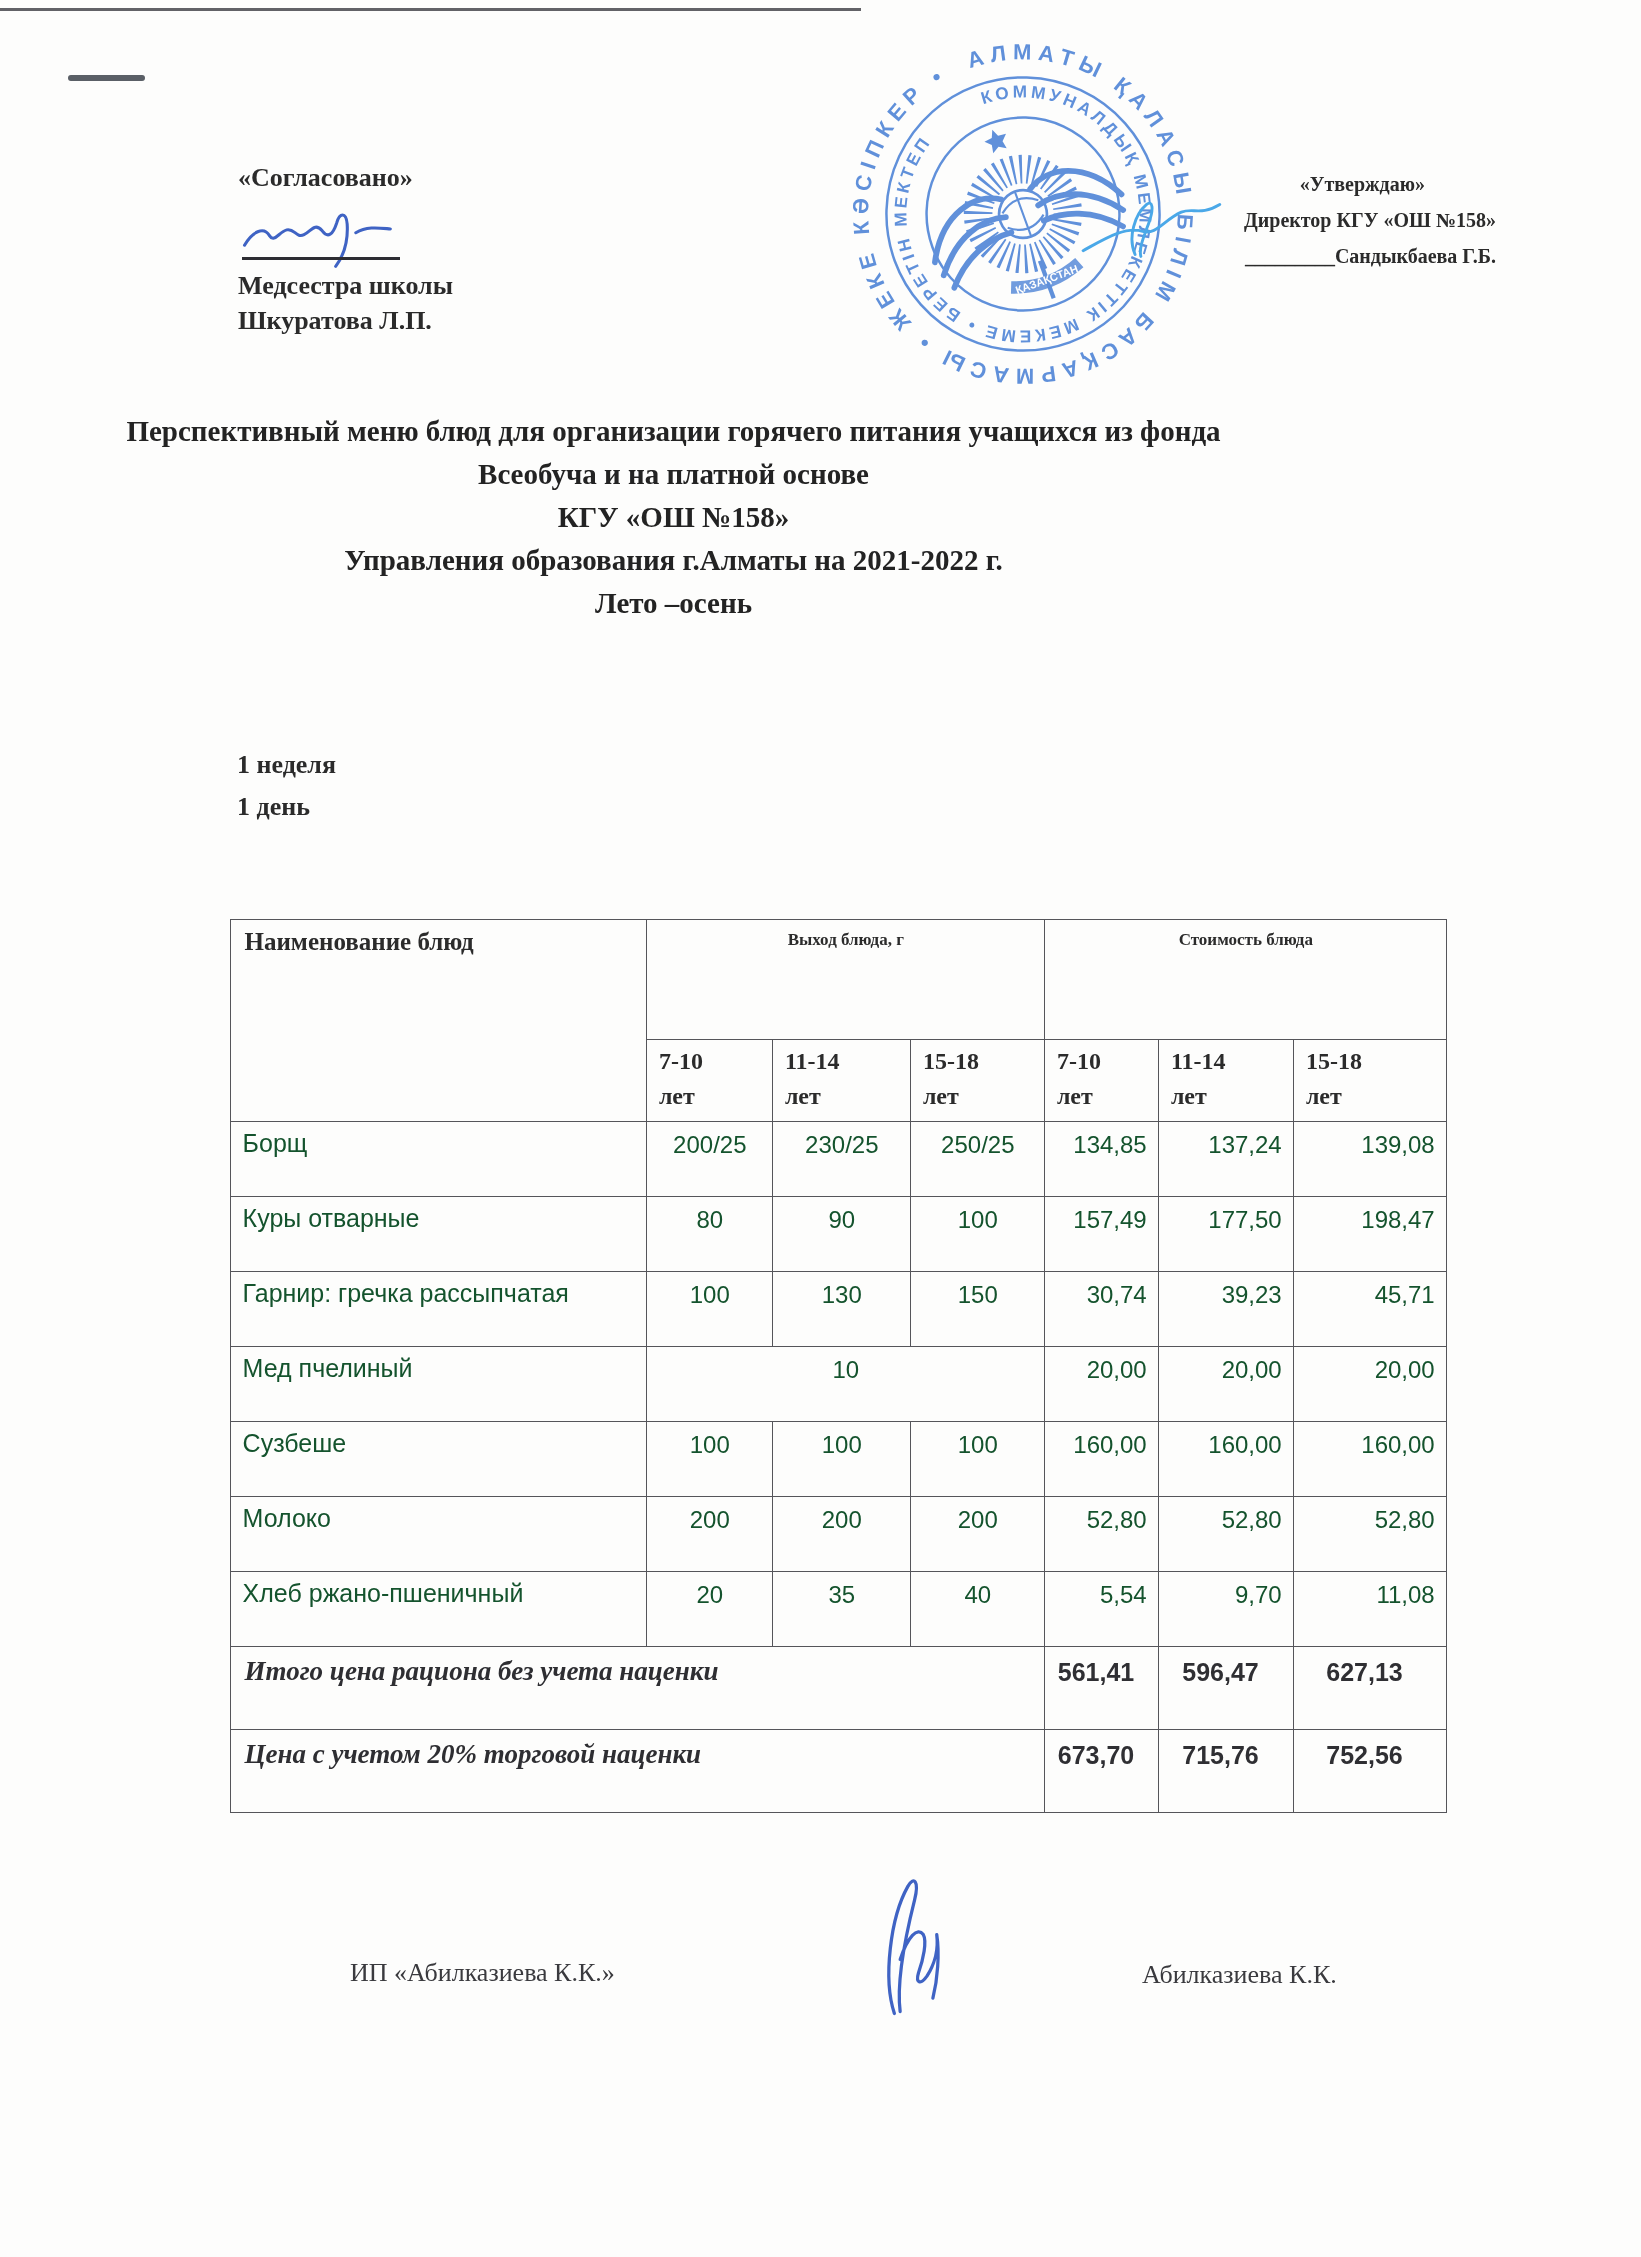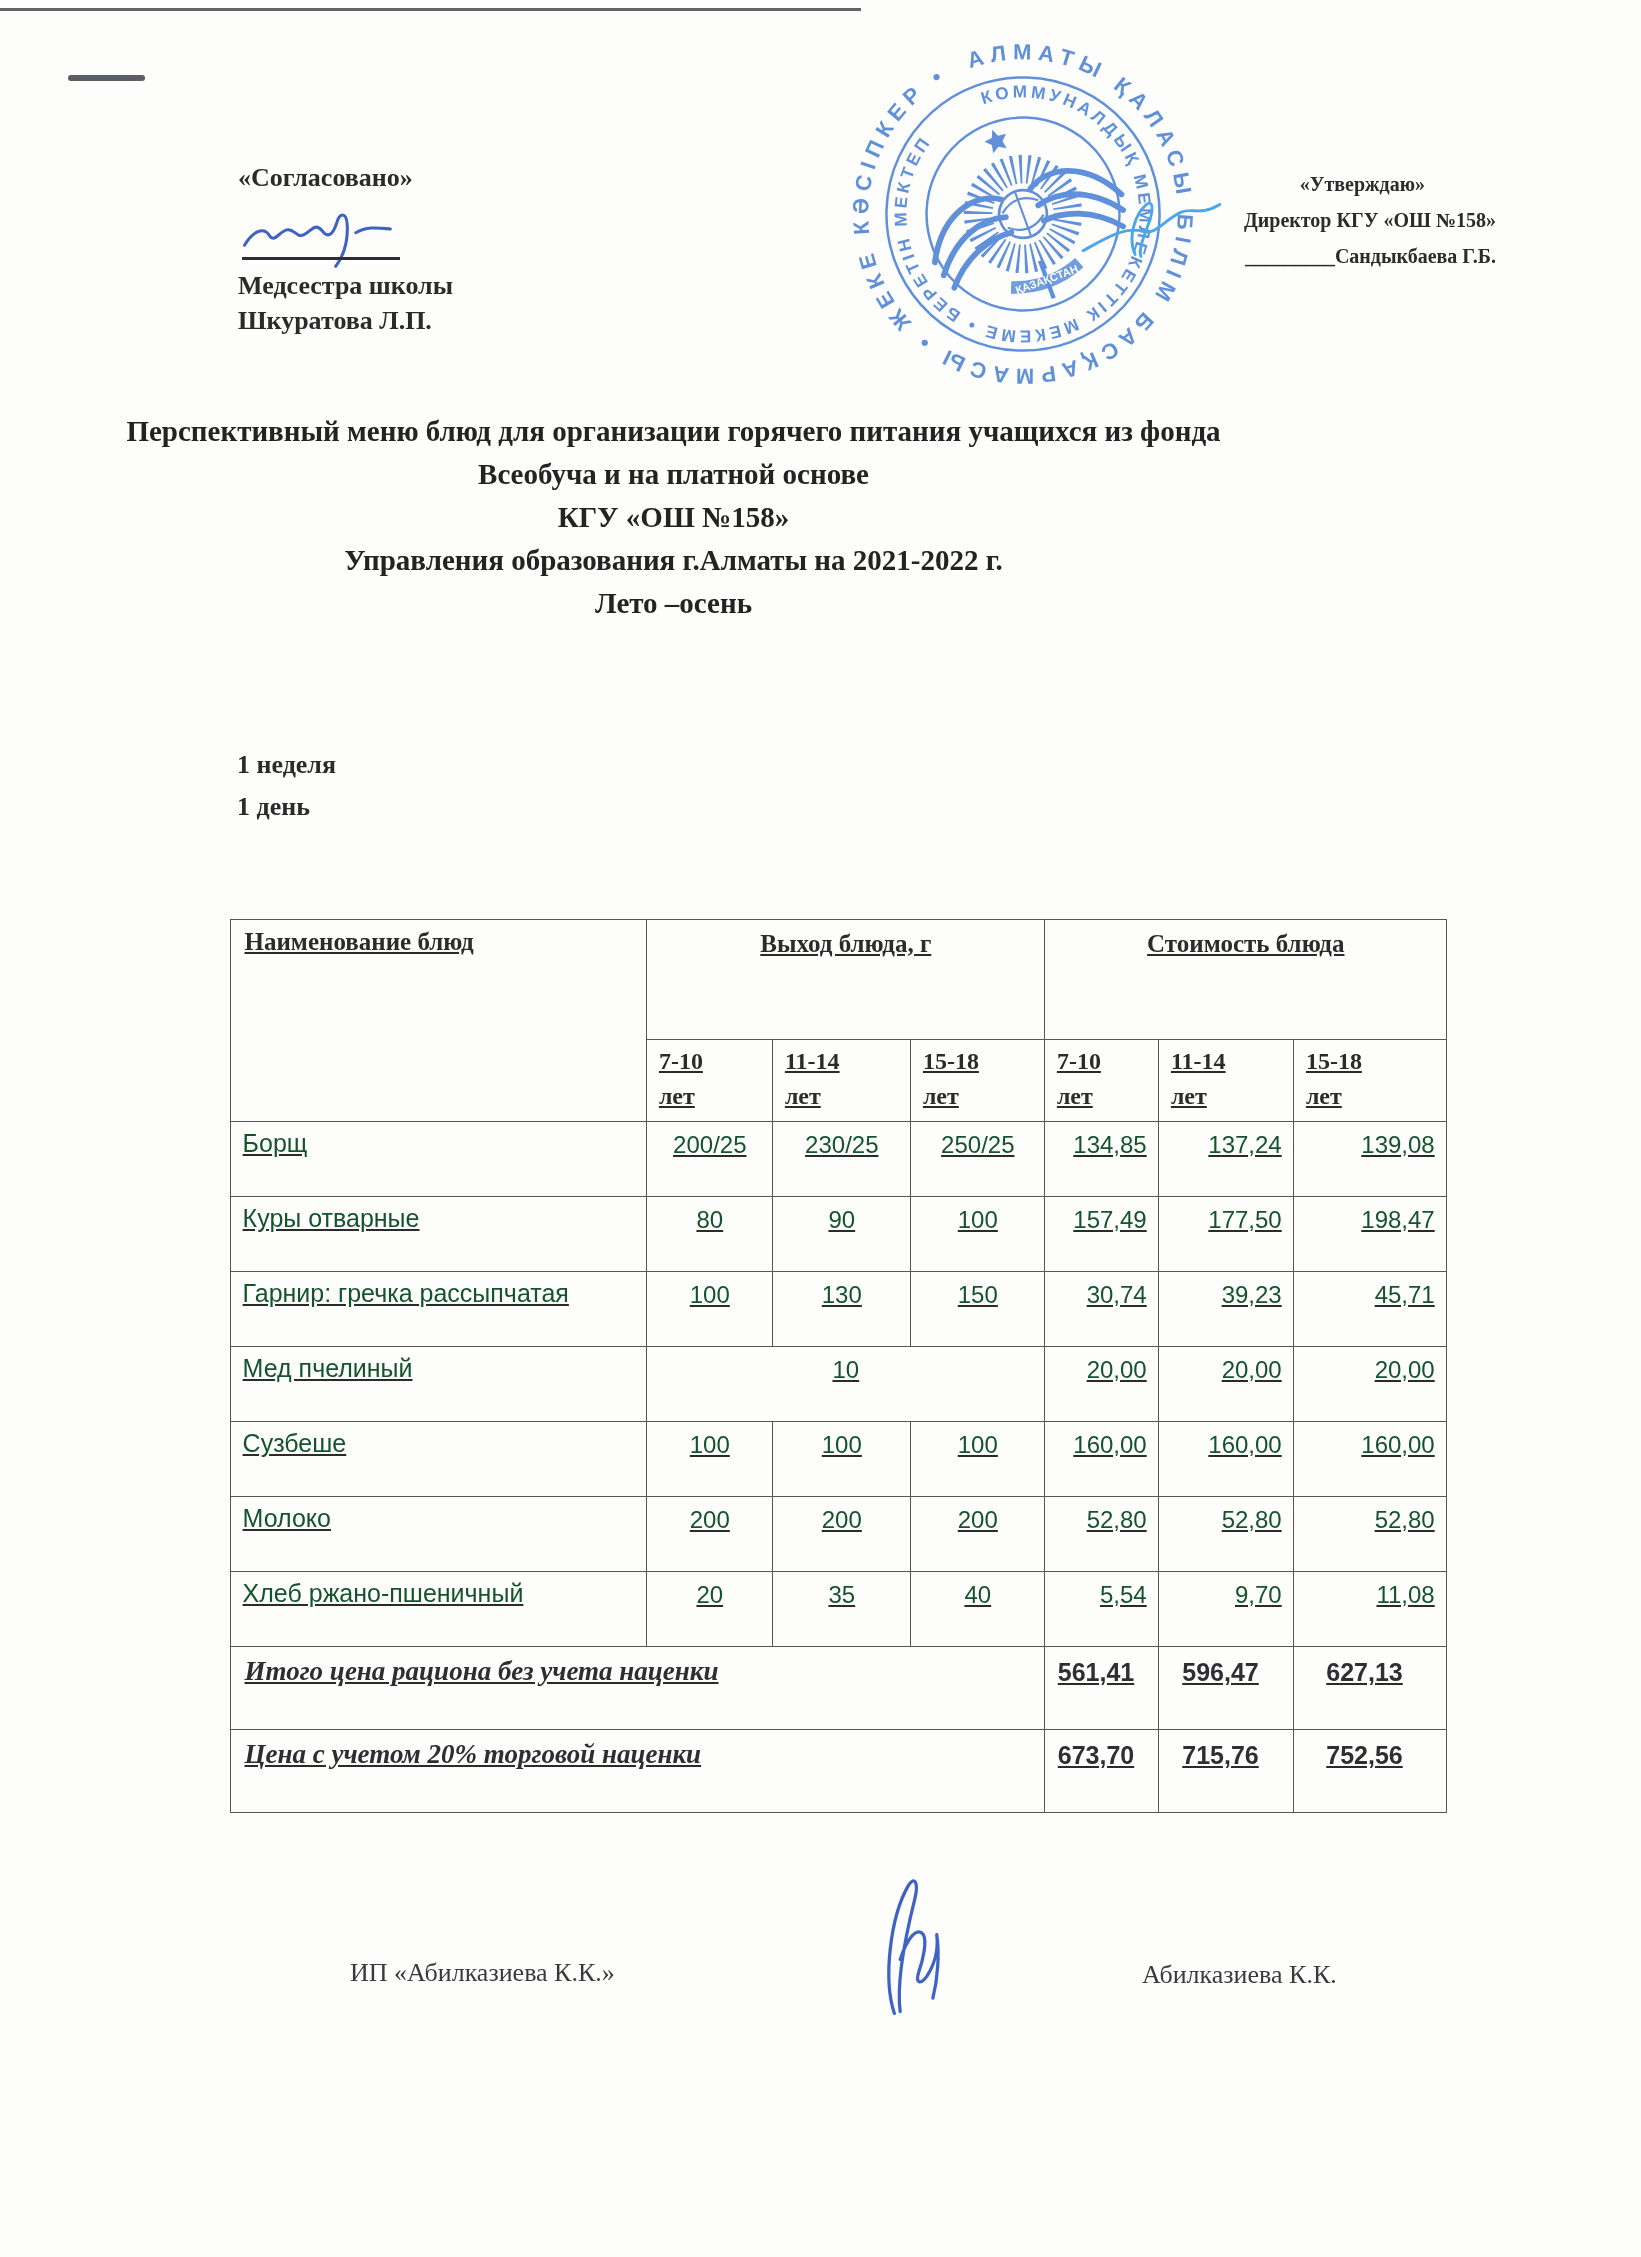--- a/index.html
+++ b/index.html
@@ -19,24 +19,24 @@
   .approve-right .utv{padding-right:71px;}
   .sig1{position:absolute;left:0px;top:7.7px;}
   .sig2{position:absolute;left:1079px;top:191px;}
   .sig3{position:absolute;left:867px;top:1871px;}
   
   .stamp{position:absolute;left:832px;top:23px;width:382px;height:382px;opacity:.88;}
   
   .title-block{position:absolute;left:0;top:410px;width:1347px;text-align:center;font-weight:bold;font-size:29px;line-height:43px;color:#232323;}
   .week-block{position:absolute;left:237px;top:744px;font-weight:bold;font-size:26px;line-height:42px;}
   
-  table.menu{position:absolute;left:230px;top:919px;border-collapse:collapse;table-layout:fixed;text-decoration:underline;}
+  table.menu{position:absolute;left:230px;top:919px;border-collapse:collapse;table-layout:fixed;}
   table.menu th,table.menu td{border:1.9px solid #55555a;vertical-align:top;overflow:hidden;}
   th.name-h{width:396px;text-align:left;padding:7.7px 5.8px 0 13.5px;font-size:25px;}
-  th.group-h{text-align:center;padding-top:9.7px;font-size:25px;}
+  th.group-h{text-align:center;padding-top:9.7px;font-size:17px;}
   th.age-h{text-align:left;padding:3.9px 3.9px 0 11.6px;font-size:24px;line-height:35px;font-weight:bold;height:77px;}
   tr.hrow1 th{height:108px;}
   td{font-family:"Liberation Sans", sans-serif;color:#14532d;}
   tr.drow{height:75px;}
   td.dish{font-size:25px;padding:7.7px 3.9px 0 11.6px;}
   td.wt{font-size:24px;text-align:center;padding-top:9.7px;}
   td.cost{font-size:24px;text-align:right;padding:9.7px 11.6px 0 0;}
   tr.srow{height:83px;margin-left:44px;}
   td.sum-label{font-family:"Liberation Serif", serif;font-weight:bold;font-style:italic;font-size:27px;color:#2e2e32;padding:9.7px 3.9px 0 13.5px;}
   td.sum-cost{font-size:25px;font-weight:bold;text-align:center;padding:11.6px 11.6px 0 0;color:#2f2f33;}

